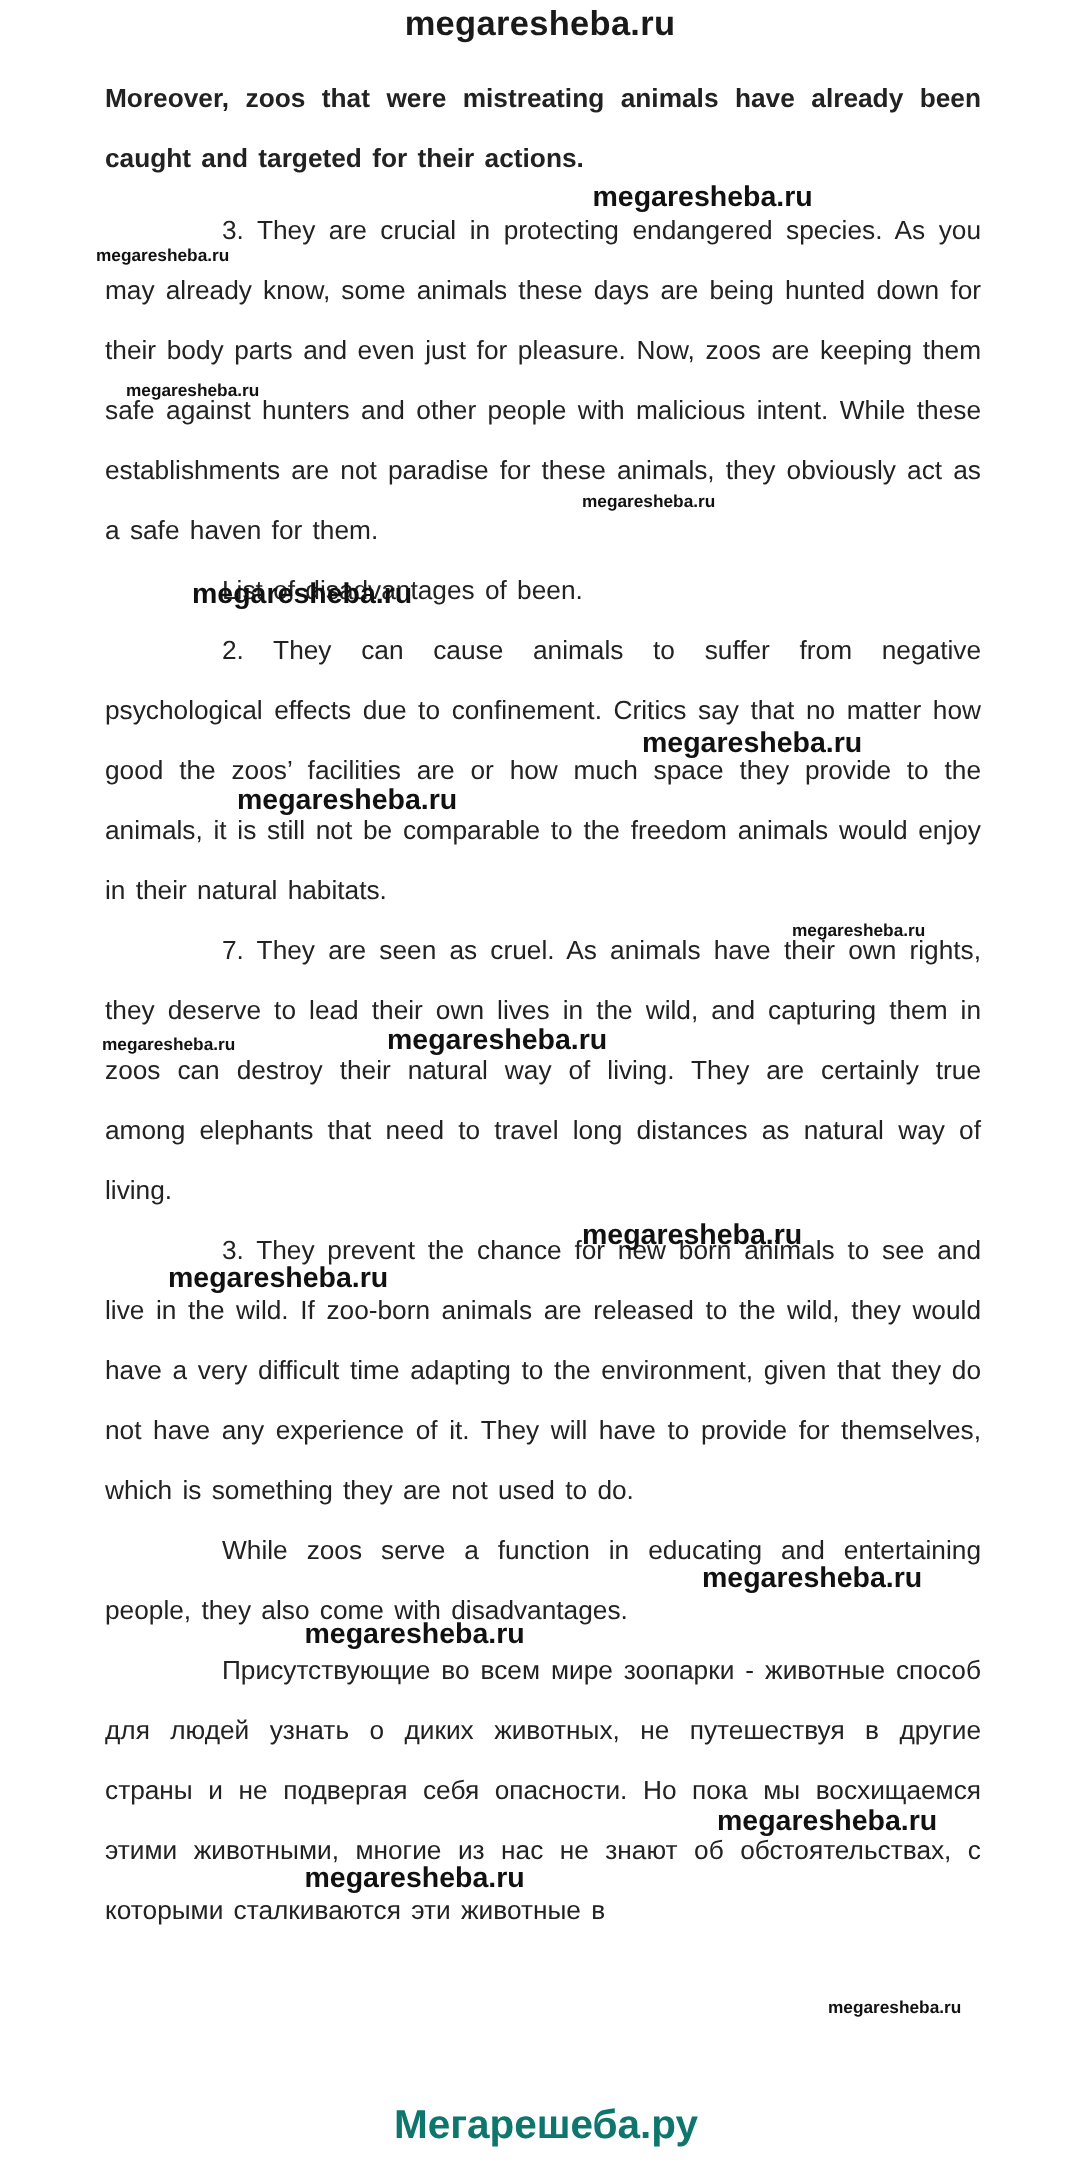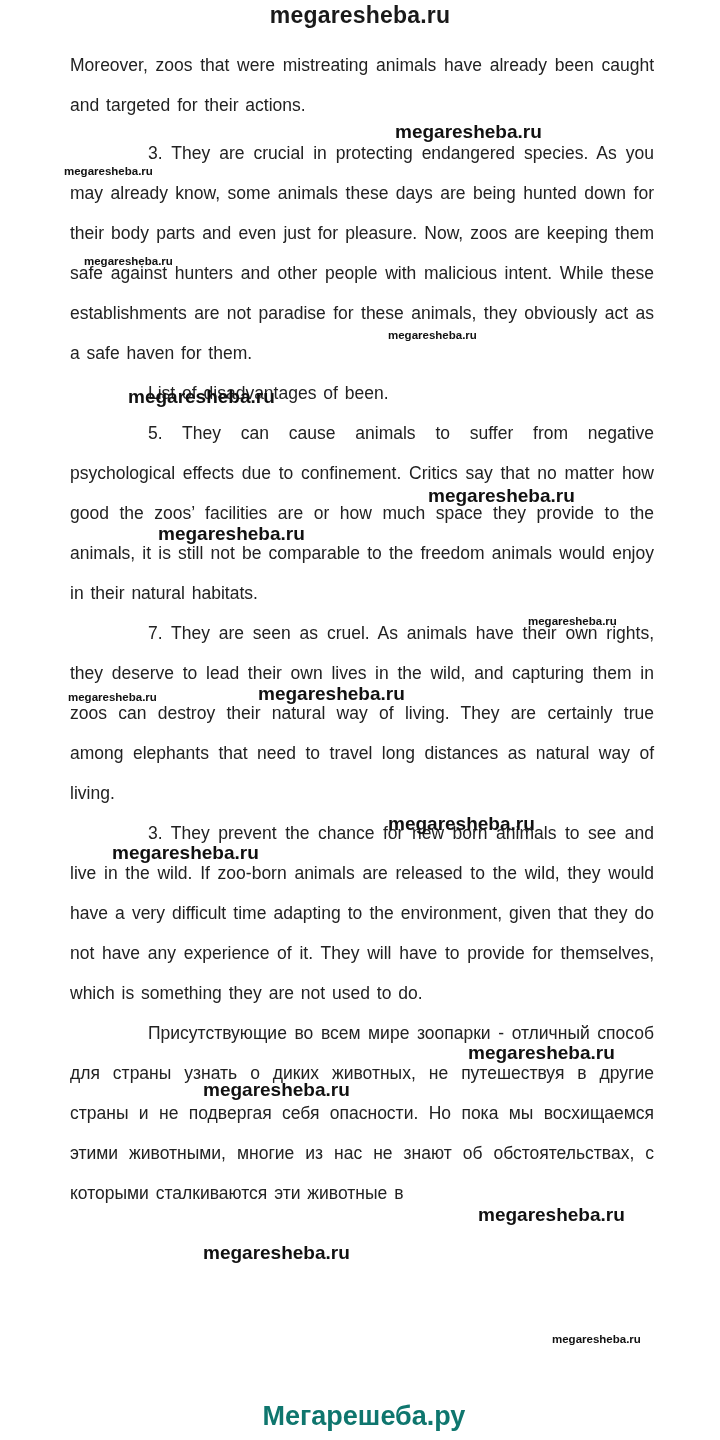--- a/index.html
+++ b/index.html
@@ -31,20 +31,21 @@
     margin: 0;
     font-size: 17.5px;
     line-height: 40px;
     text-align: justify;
     text-align-last: left;
     word-spacing: 2px;
     color: #222222;
   }
   p.para.first {
     margin-bottom: 8px;
+    font-weight: bold;
   }
   p.para.indent {
     text-indent: 78px;
   }
   .site-footer {
     position: absolute;
     bottom: 8px;
     left: 4px;
     width: 100%;
     text-align: center;
@@ -84,24 +85,25 @@
 <body>
 
 <div class="page">
 
   <div class="site-header">megaresheba.ru</div>
 
   <div class="content">
     <p class="para first">Moreover, zoos that were mistreating animals have already been caught and targeted for their actions.</p>
     <p class="para indent">3. They are crucial in protecting endangered species.  As you may already know, some animals these days are being hunted down for their body parts and even just for pleasure. Now, zoos are keeping them safe against hunters and other people with malicious intent. While these establishments are not paradise for these animals, they obviously act as a safe haven for them.</p>
     <p class="para indent">List of disadvantages of been.</p>
-    <p class="para indent">5. They can cause animals to suffer from negative psychological effects due to confinement. Critics say that no matter how good the zoos’ facilities are or how much space they provide to the animals, it is still not be comparable to the freedom animals would enjoy in their natural habitats.</p>
+    <p class="para indent">2. They can cause animals to suffer from negative psychological effects due to confinement. Critics say that no matter how good the zoos’ facilities are or how much space they provide to the animals, it is still not be comparable to the freedom animals would enjoy in their natural habitats.</p>
     <p class="para indent">7. They are seen as cruel. As animals have their own rights, they deserve to lead their own lives in the wild, and capturing them in zoos can destroy their natural way of living. They are certainly true among elephants that need to travel long distances as natural way of living.</p>
     <p class="para indent">3. They prevent the chance for new born animals to see and live in the wild.  If zoo-born animals are released to the wild, they would have a very difficult time adapting to the environment, given that they do not have any experience of it. They will have to provide for themselves, which is something they are not used to do.</p>
-    <p class="para indent">Присутствующие во всем мире зоопарки - отличный способ для страны узнать о диких животных, не путешествуя в другие страны и не подвергая себя опасности. Но пока мы восхищаемся этими животными, многие из нас не знают об обстоятельствах, с которыми сталкиваются эти животные в</p>
+    <p class="para indent">While zoos serve a function in educating and entertaining people, they also come with disadvantages.</p>
+    <p class="para indent">Присутствующие во всем мире зоопарки - животные способ для людей узнать о диких животных, не путешествуя в другие страны и не подвергая себя опасности. Но пока мы восхищаемся этими животными, многие из нас не знают об обстоятельствах, с которыми сталкиваются эти животные в</p>
   </div>
 
   <div class="wm big   w1">megaresheba.ru</div>
   <div class="wm small w2">megaresheba.ru</div>
   <div class="wm small w3">megaresheba.ru</div>
   <div class="wm small w4">megaresheba.ru</div>
   <div class="wm big   w5">megaresheba.ru</div>
   <div class="wm big   w6">megaresheba.ru</div>
   <div class="wm big   w7">megaresheba.ru</div>
   <div class="wm small w8">megaresheba.ru</div>

